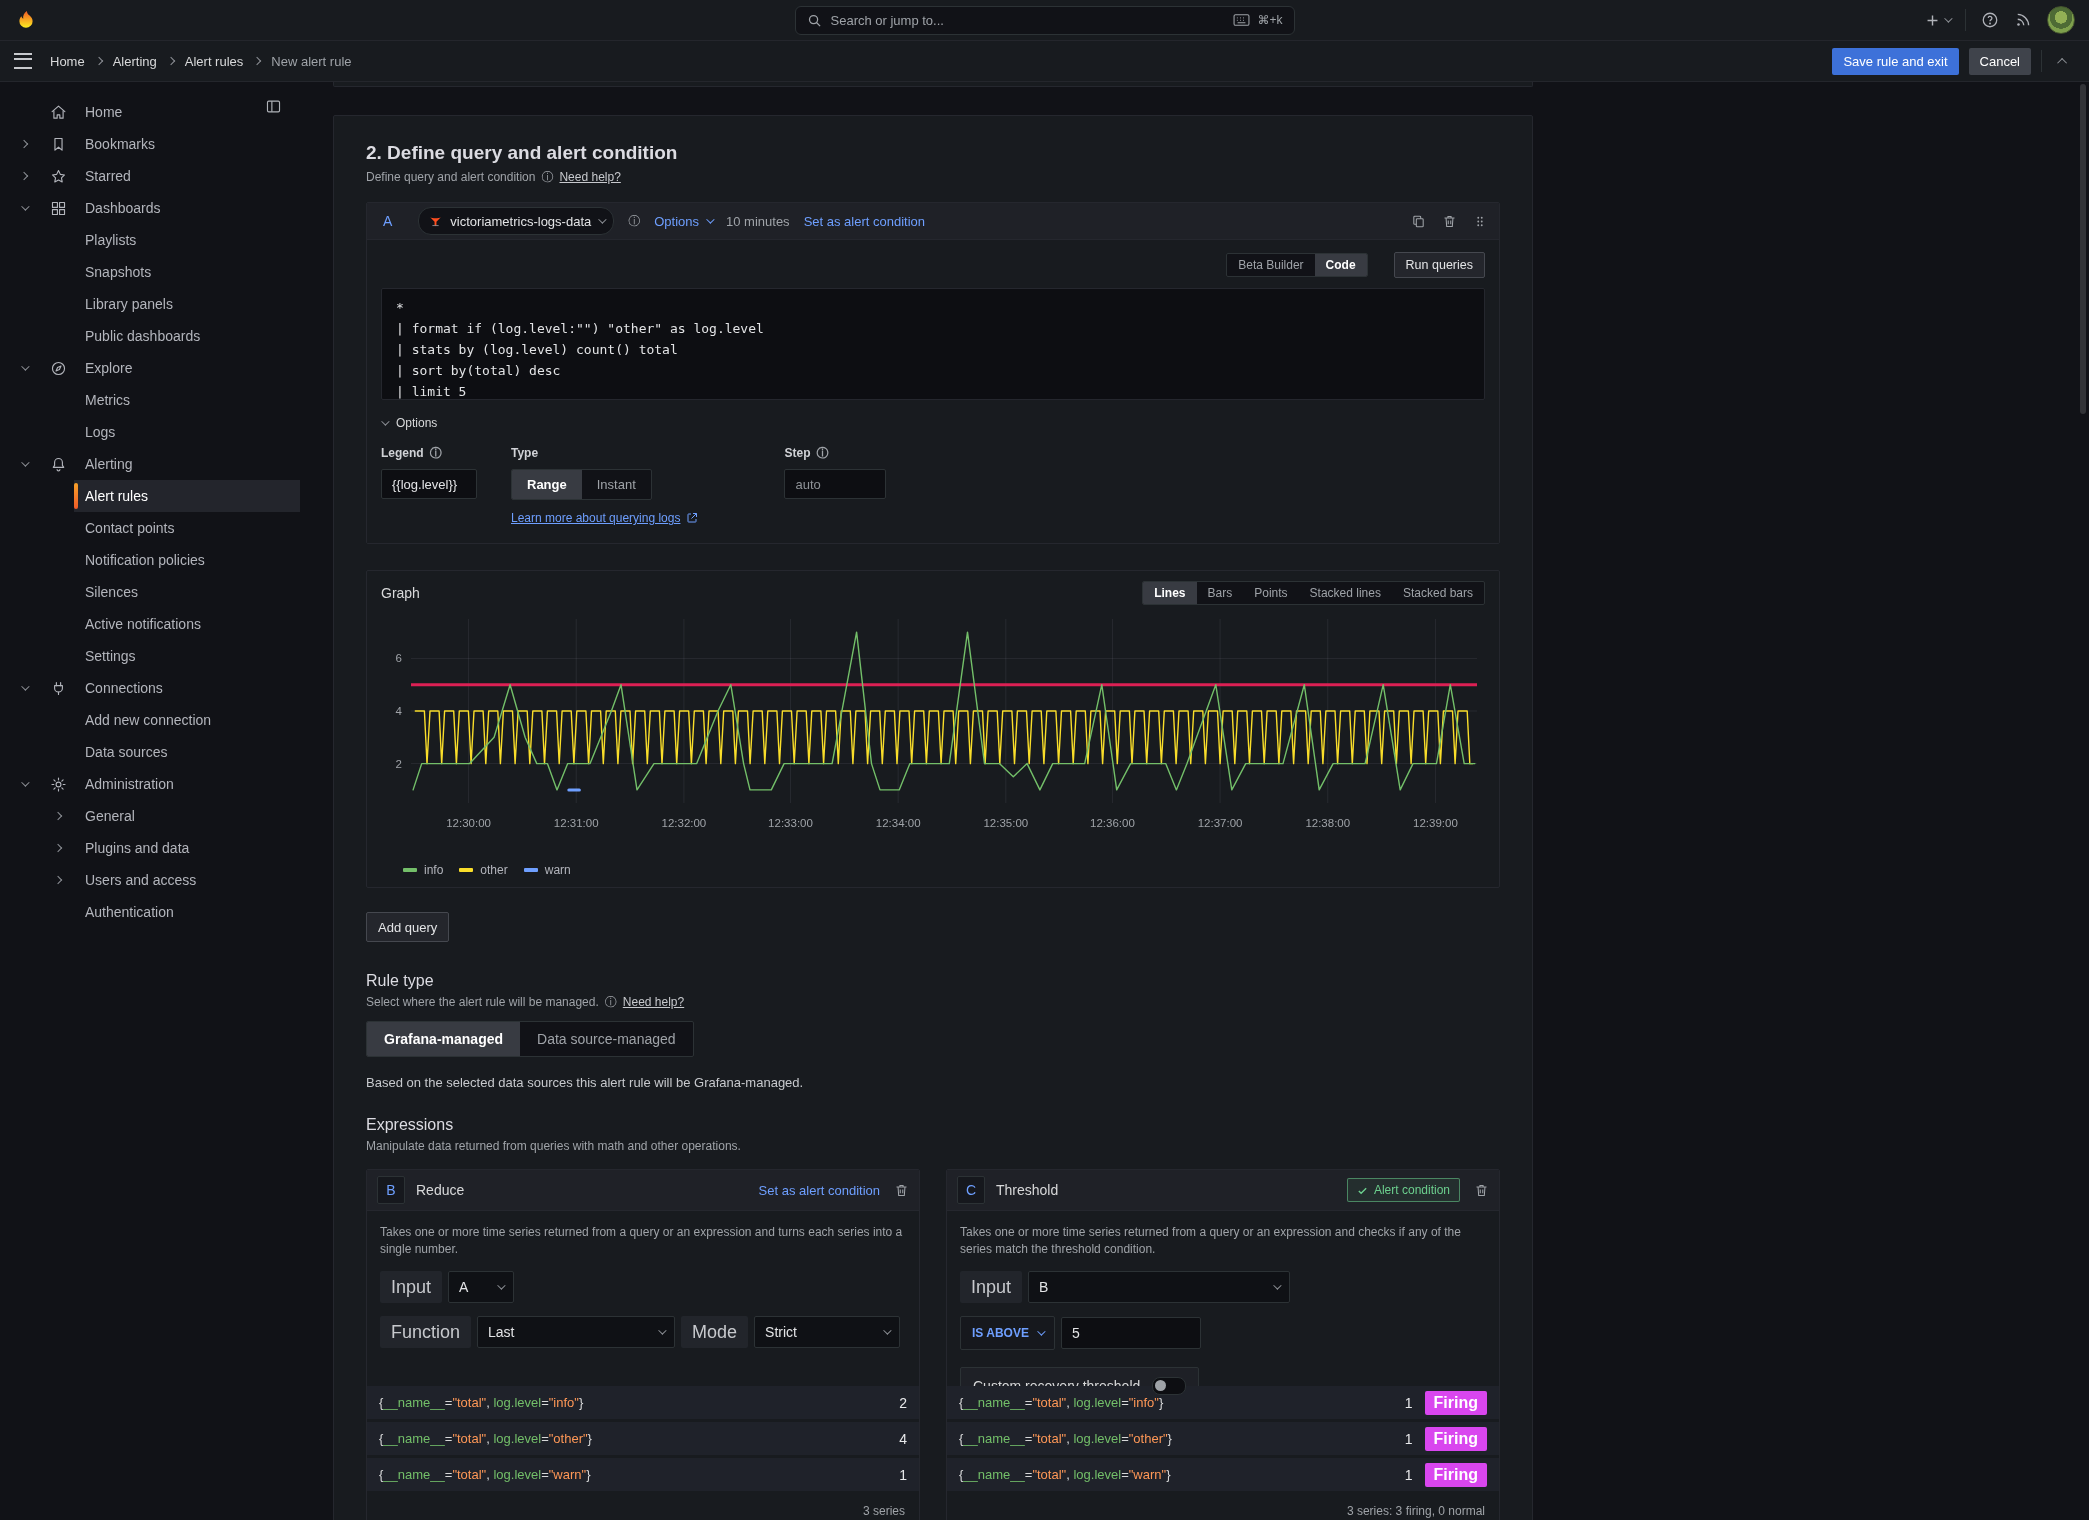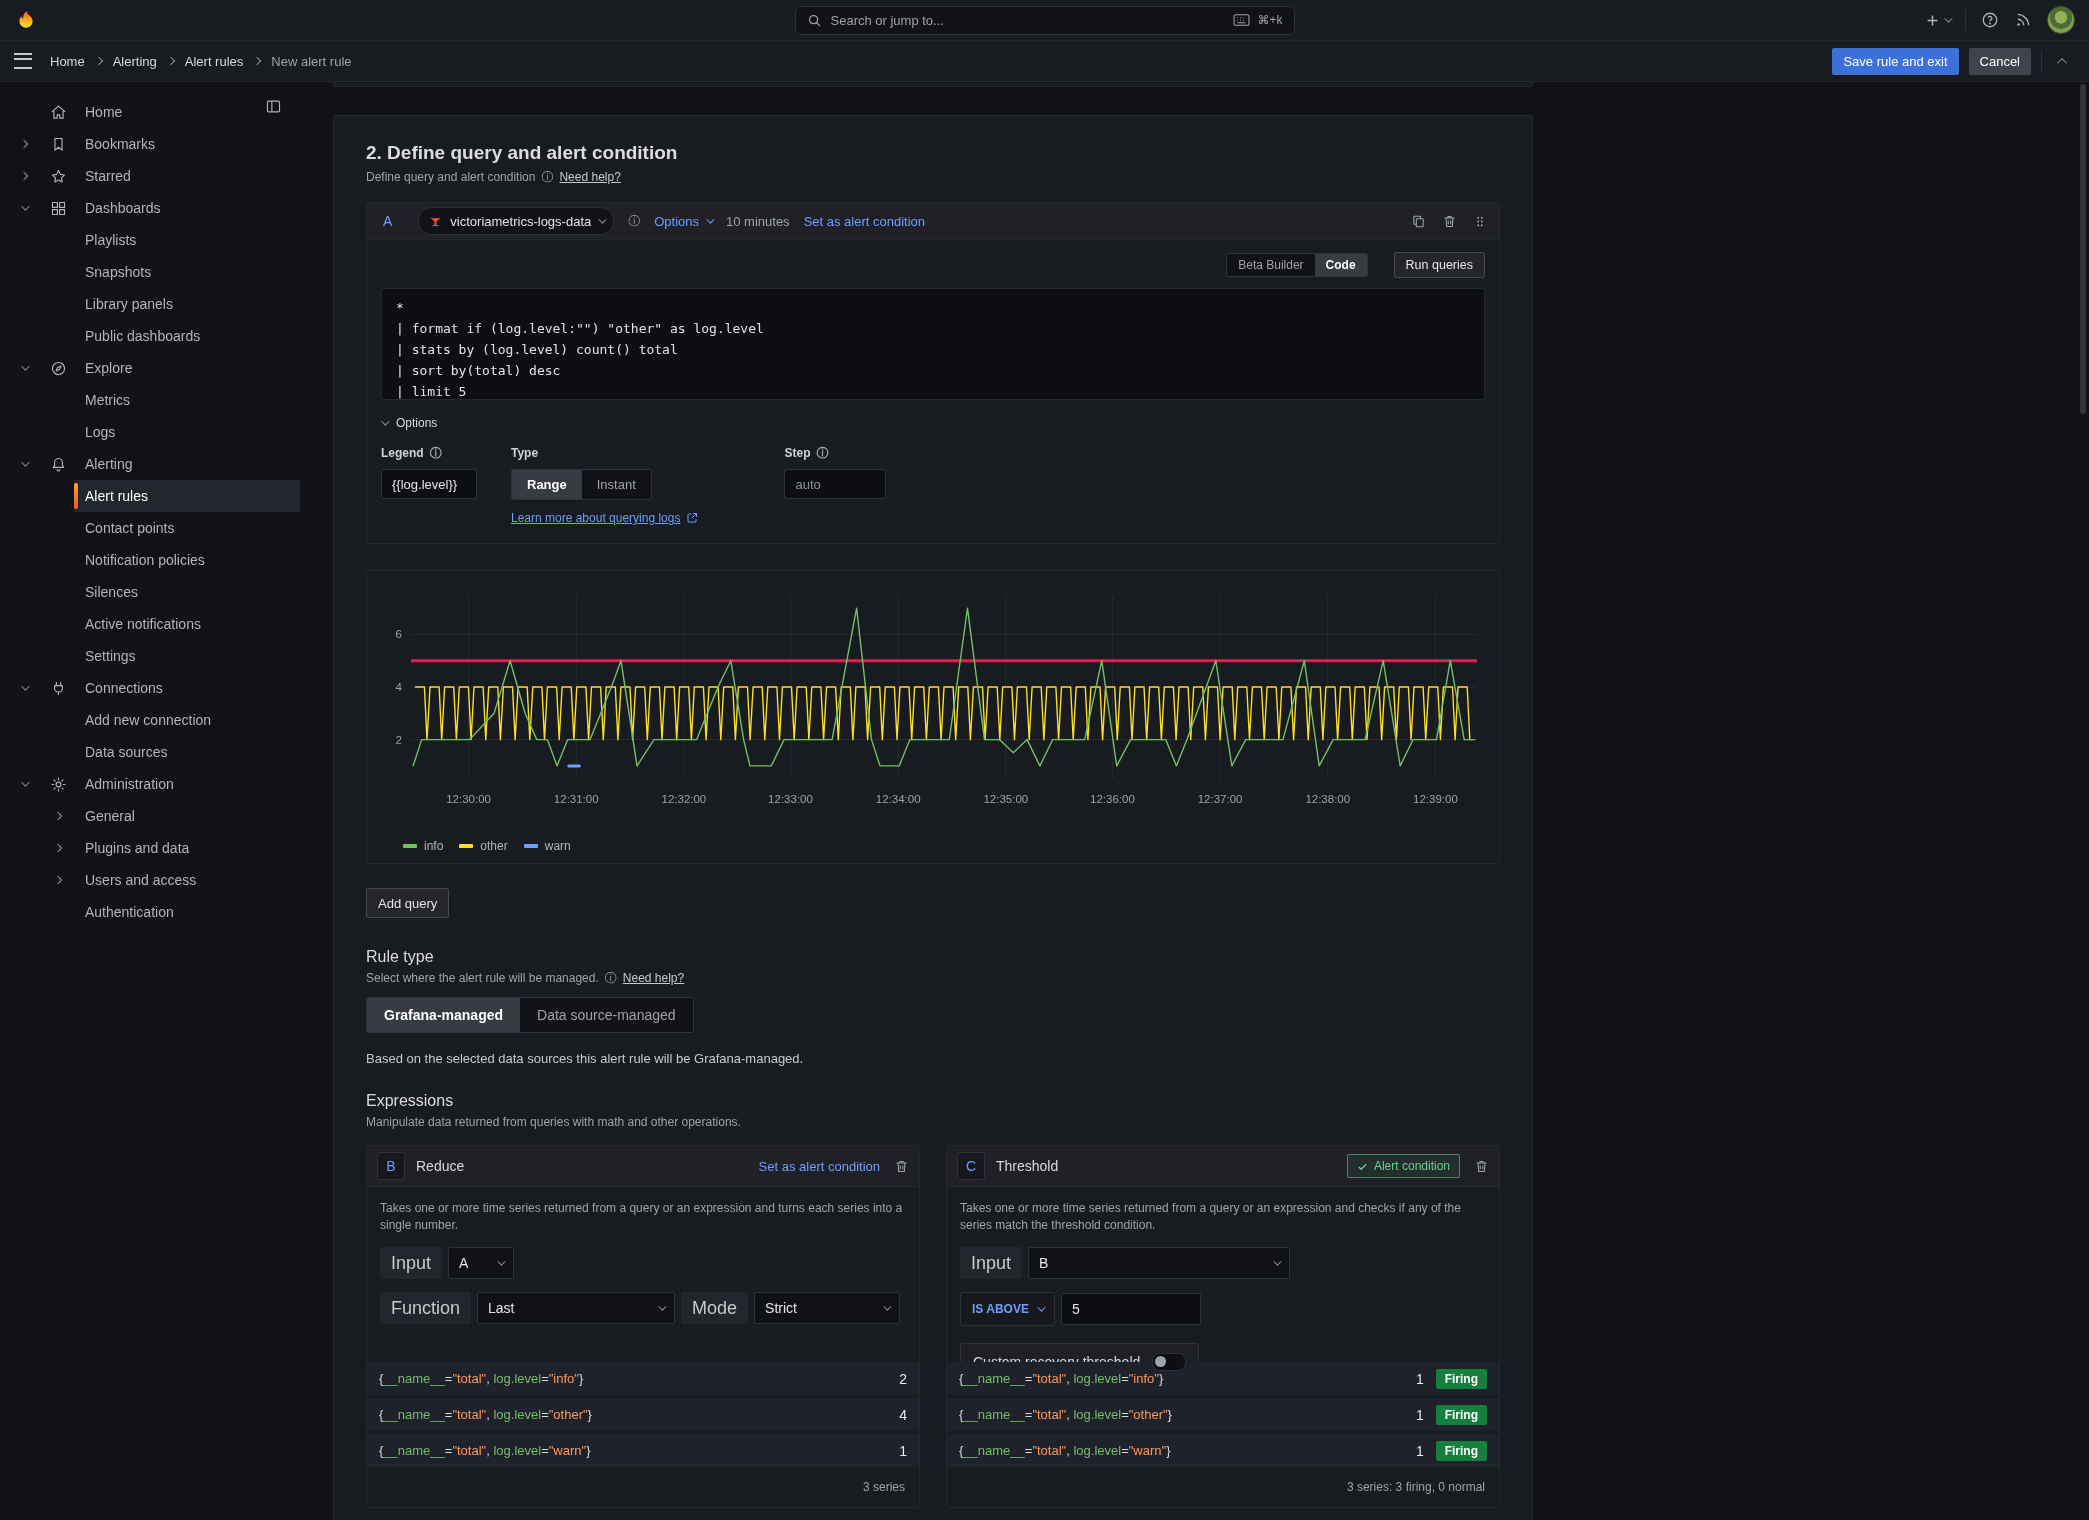--- a/index.html
+++ b/index.html
@@ -111,21 +111,21 @@
   .pill-label{background:#22252b;color:#c7c9cd;font-size:18px;display:flex;align-items:center;padding:0 11px;height:32px;border-radius:2px}
   .select-dark{height:32px;background:#0f1115;border:1px solid #2c3235;border-radius:2px;display:flex;align-items:center;gap:10px;padding:0 10px;font-size:14px;color:#e3e4e6;justify-content:space-between;box-sizing:border-box;cursor:pointer}
   .isabove{height:32px;background:#16181d;border:1px solid #2c3235;display:flex;align-items:center;gap:8px;padding:0 11px;color:#6e9fff;font-weight:700;font-size:12px;border-radius:2px;cursor:pointer}
   .recovery{margin-top:17px;display:inline-flex;align-items:center;gap:12px;border:1px solid #2c3235;background:#1e2026;border-radius:2px;height:36px;padding:0 12px;font-size:14px;color:#d8d9da}
   .switch{width:32px;height:16px;border-radius:8px;background:#0d0e12;border:1px solid #2c3235;position:relative;cursor:pointer}
   .switch::after{content:"";position:absolute;left:2px;top:1.5px;width:11px;height:11px;border-radius:50%;background:#9fa3a8}
   .res-row{height:33px;background:#1f222a;margin-top:3px;display:flex;align-items:center;padding:0 12px;font-size:13px}
   .lbl-key{color:#73bf69}
   .lbl-val{color:#ff9857}
   .res-val{margin-left:auto;font-size:14px;color:#e8e9eb}
-  .firing-badge{margin-left:12px;background:#15803d;color:#fff;font-size:12px;font-weight:700;padding:3px 9px;border-radius:2px}
+  .firing-badge{margin-left:12px;background:#d946ef;color:#fff;font-size:16px;font-weight:700;padding:3px 9px;border-radius:2px}
   .res-footer{height:40px;display:flex;align-items:center;justify-content:flex-end;padding:0 14px;font-size:12px;color:#9fa3a8}
   .scrollthumb{position:absolute;right:3px;top:84px;width:6px;height:330px;border-radius:3px;background:rgba(255,255,255,0.14)}
 </style>
 </head>
 <body>
 
 <div class="topbar">
   <span class="logo">
     <svg width="22" height="22" viewBox="0 0 24 24">
         <defs>
@@ -469,20 +469,30 @@
                 <span class="info-i">ⓘ</span>
               </div>
               <div class="input-dark" style="width:102px;color:#8e9297">auto</div>
             </div>
           </div>
         </div>
       </div>
 
       
       <div class="gpanel">
+        <div class="ghead">
+          <span class="gtitle">Graph</span>
+          <span class="seg-toggle mode-toggle" id="mode-toggle">
+              <span class="seg active">Lines</span>
+              <span class="seg">Bars</span>
+              <span class="seg">Points</span>
+              <span class="seg">Stacked lines</span>
+              <span class="seg">Stacked bars</span>
+            </span>
+        </div>
         <div class="chart-wrap">
           <svg id="chart-svg" width="1100" height="248" viewBox="0 0 1100 248">
               <line class="grid" x1="30" x2="1096" y1="150.57142857142858" y2="150.57142857142858"></line>
               <text class="ytick" text-anchor="end" x="21" y="154.57142857142858">2</text>
               <line class="grid" x1="30" x2="1096" y1="98" y2="98"></line>
               <text class="ytick" text-anchor="end" x="21" y="102">4</text>
               <line class="grid" x1="30" x2="1096" y1="45.428571428571445" y2="45.428571428571445"></line>
               <text class="ytick" text-anchor="end" x="21" y="49.428571428571445">6</text>
               <line class="grid" x1="87.564" x2="87.564" y1="6" y2="190"></line>
               <text class="xtick" text-anchor="middle" x="87.564" y="214">12:30:00</text>

